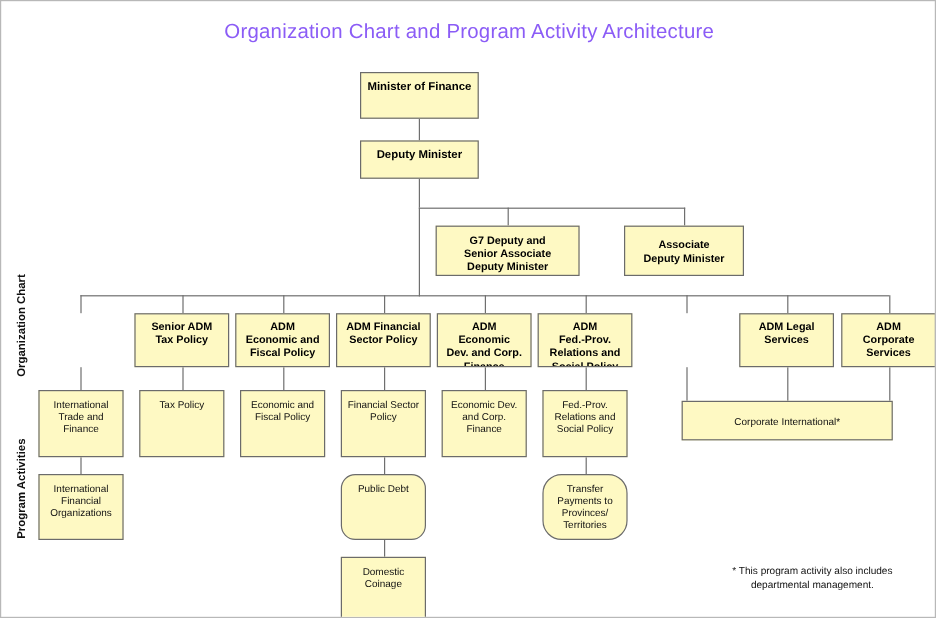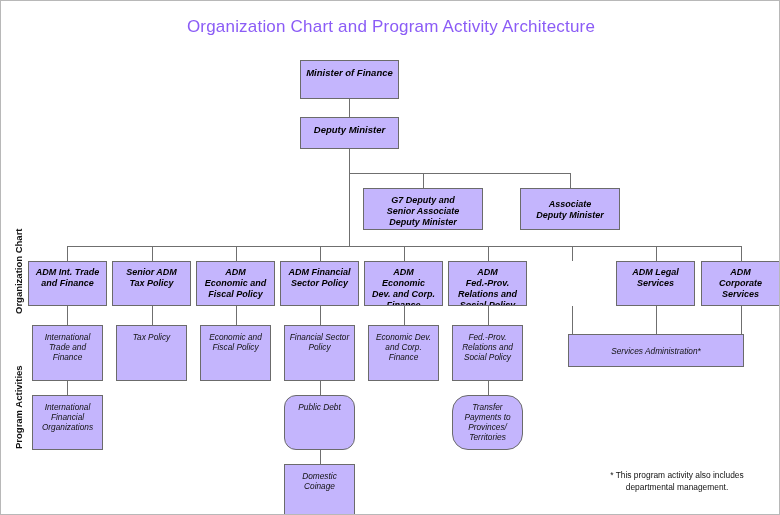--- a/index.html
+++ b/index.html
@@ -29,28 +29,27 @@
     font-size: 17px;
     font-weight: normal;
     letter-spacing: 0.2px;
     color: #8b5cf6;
   }
   
   .box {
     position: absolute;
     box-sizing: border-box;
     border: 1.6px solid #6b6b6b;
-    background: #c4b5fd;
+    background: #fef9c3;
     display: flex;
     align-items: flex-start;
     justify-content: flex-end;
     text-align: center;
     line-height: 1.22;
     overflow: hidden;
-    font-style: italic;
   }
   .box > span {
     display: block;
     width: 100%;
     padding: 0 2px;
   }
   
   .tier-exec {
     font-size: 9.5px;
     font-weight: bold;
@@ -167,24 +166,20 @@
     <span class="pre" style="white-space:pre-line;">G7 Deputy and
 Senior Associate
 Deputy Minister</span>
   </div>
 
   <div class="box tier-exec2" style="left:519px; top:187px; width:100px; height:42px;">
     <span style="white-space:pre-line; padding-top:4px;">Associate
 Deputy Minister</span>
   </div>
 
-  <div class="box tier-adm" style="left:27px; top:260px; width:79px; height:45px;">
-    <span style="white-space:pre-line;">ADM Int. Trade
-and Finance</span>
-  </div>
   <div class="box tier-adm" style="left:111px; top:260px; width:79px; height:45px;">
     <span style="white-space:pre-line;">Senior ADM
 Tax Policy</span>
   </div>
   <div class="box tier-adm" style="left:195px; top:260px; width:79px; height:45px;">
     <span style="white-space:pre-line;">ADM
 Economic and
 Fiscal Policy</span>
   </div>
   <div class="box tier-adm" style="left:279px; top:260px; width:79px; height:45px;">
@@ -234,21 +229,21 @@
 and Corp.
 Finance</span>
   </div>
   <div class="box tier-pa" style="left:451px; top:324px; width:71px; height:56px;">
     <span style="white-space:pre-line;">Fed.-Prov.
 Relations and
 Social Policy</span>
   </div>
 
   <div class="box tier-pa-wide" style="left:567px; top:333px; width:176px; height:33px;">
-    <span>Services Administration*</span>
+    <span>Corporate International*</span>
   </div>
 
   <div class="box tier-pa" style="left:31px; top:394px; width:71px; height:55px;">
     <span style="white-space:pre-line;">International
 Financial
 Organizations</span>
   </div>
   <div class="box tier-pa" style="left:283px; top:394px; width:71px; height:55px;border-radius:12px;">
     <span style="white-space:pre-line;">Public Debt</span>
   </div>

